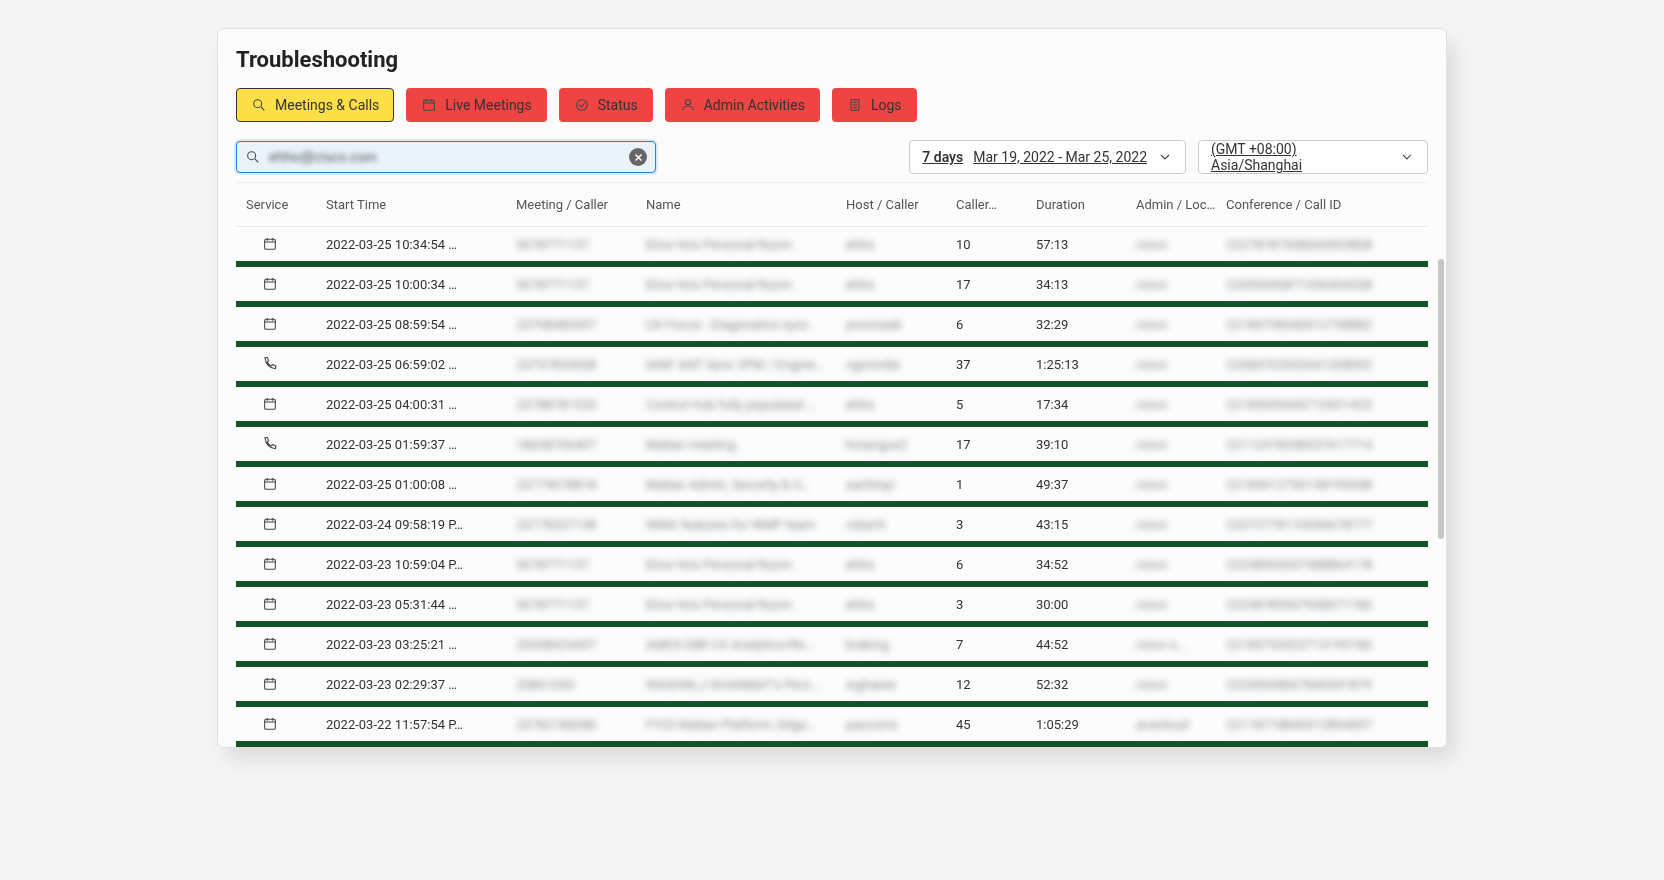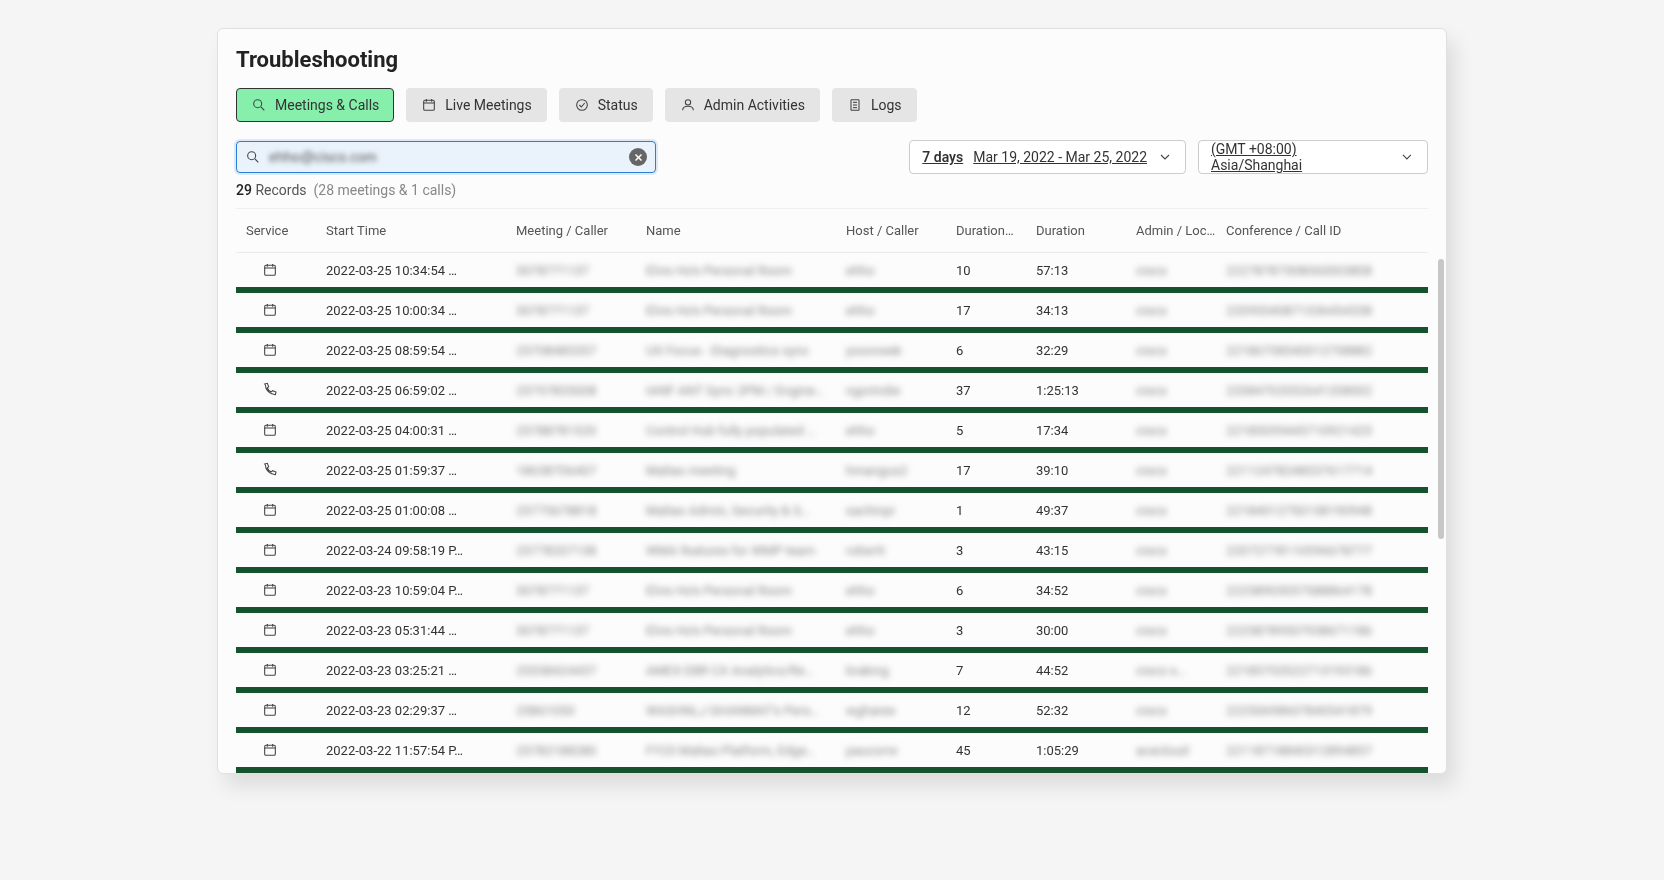--- a/index.html
+++ b/index.html
@@ -29,28 +29,28 @@
     display: flex;
     gap: 12px;
     margin-bottom: 18px;
   }
   .tab {
     display: inline-flex;
     align-items: center;
     gap: 8px;
     padding: 8px 14px;
     border-radius: 4px;
-    background: #e5e5e5;
+    background: #ef4444;
     color: #333;
     font-size: 14px;
     cursor: pointer;
     border: 1px solid transparent;
   }
   .tab.active {
-    background: #86efac;
+    background: #fde047;
     border: 1px solid #333;
   }
   .tab svg { width: 16px; height: 16px; }
   .controls {
     display: flex;
     align-items: center;
     gap: 12px;
     margin-bottom: 8px;
   }
   .search {
@@ -223,34 +223,29 @@
     <div class="dropdown" style="width:230px;justify-content:space-between">
       <span>(GMT +08:00) Asia/Shanghai</span>
       <span class="chevron">
           <svg class="icon" viewBox="0 0 24 24">
             <polyline points="6 9 12 15 18 9"></polyline>
           </svg>
         </span>
     </div>
   </div>
 
-  <div class="records-count">
-    <span class="num">29</span>
-    <span>Records</span>
-    &nbsp;<span class="paren">(28 meetings &amp; 1 calls)</span>
-  </div>
 
   <div class="table-wrap">
     <div class="thead">
       <div class="cell">Service</div>
       <div class="cell">Start Time</div>
       <div class="cell">Meeting / Caller</div>
       <div class="cell">Name</div>
       <div class="cell">Host / Caller</div>
-      <div class="cell">Duration…</div>
+      <div class="cell">Caller…</div>
       <div class="cell">Duration</div>
       <div class="cell">Admin / Loc…</div>
       <div class="cell">Conference / Call ID</div>
     </div>
     <div id="tbody">
         <div class="trow">
           <div class="cell service">
             <svg class="icon" width="16" height="16" viewBox="0 0 24 24">
               <rect x="4" y="5" width="16" height="15" rx="2"></rect>
               <line x1="4" y1="9" x2="20" y2="9"></line>

